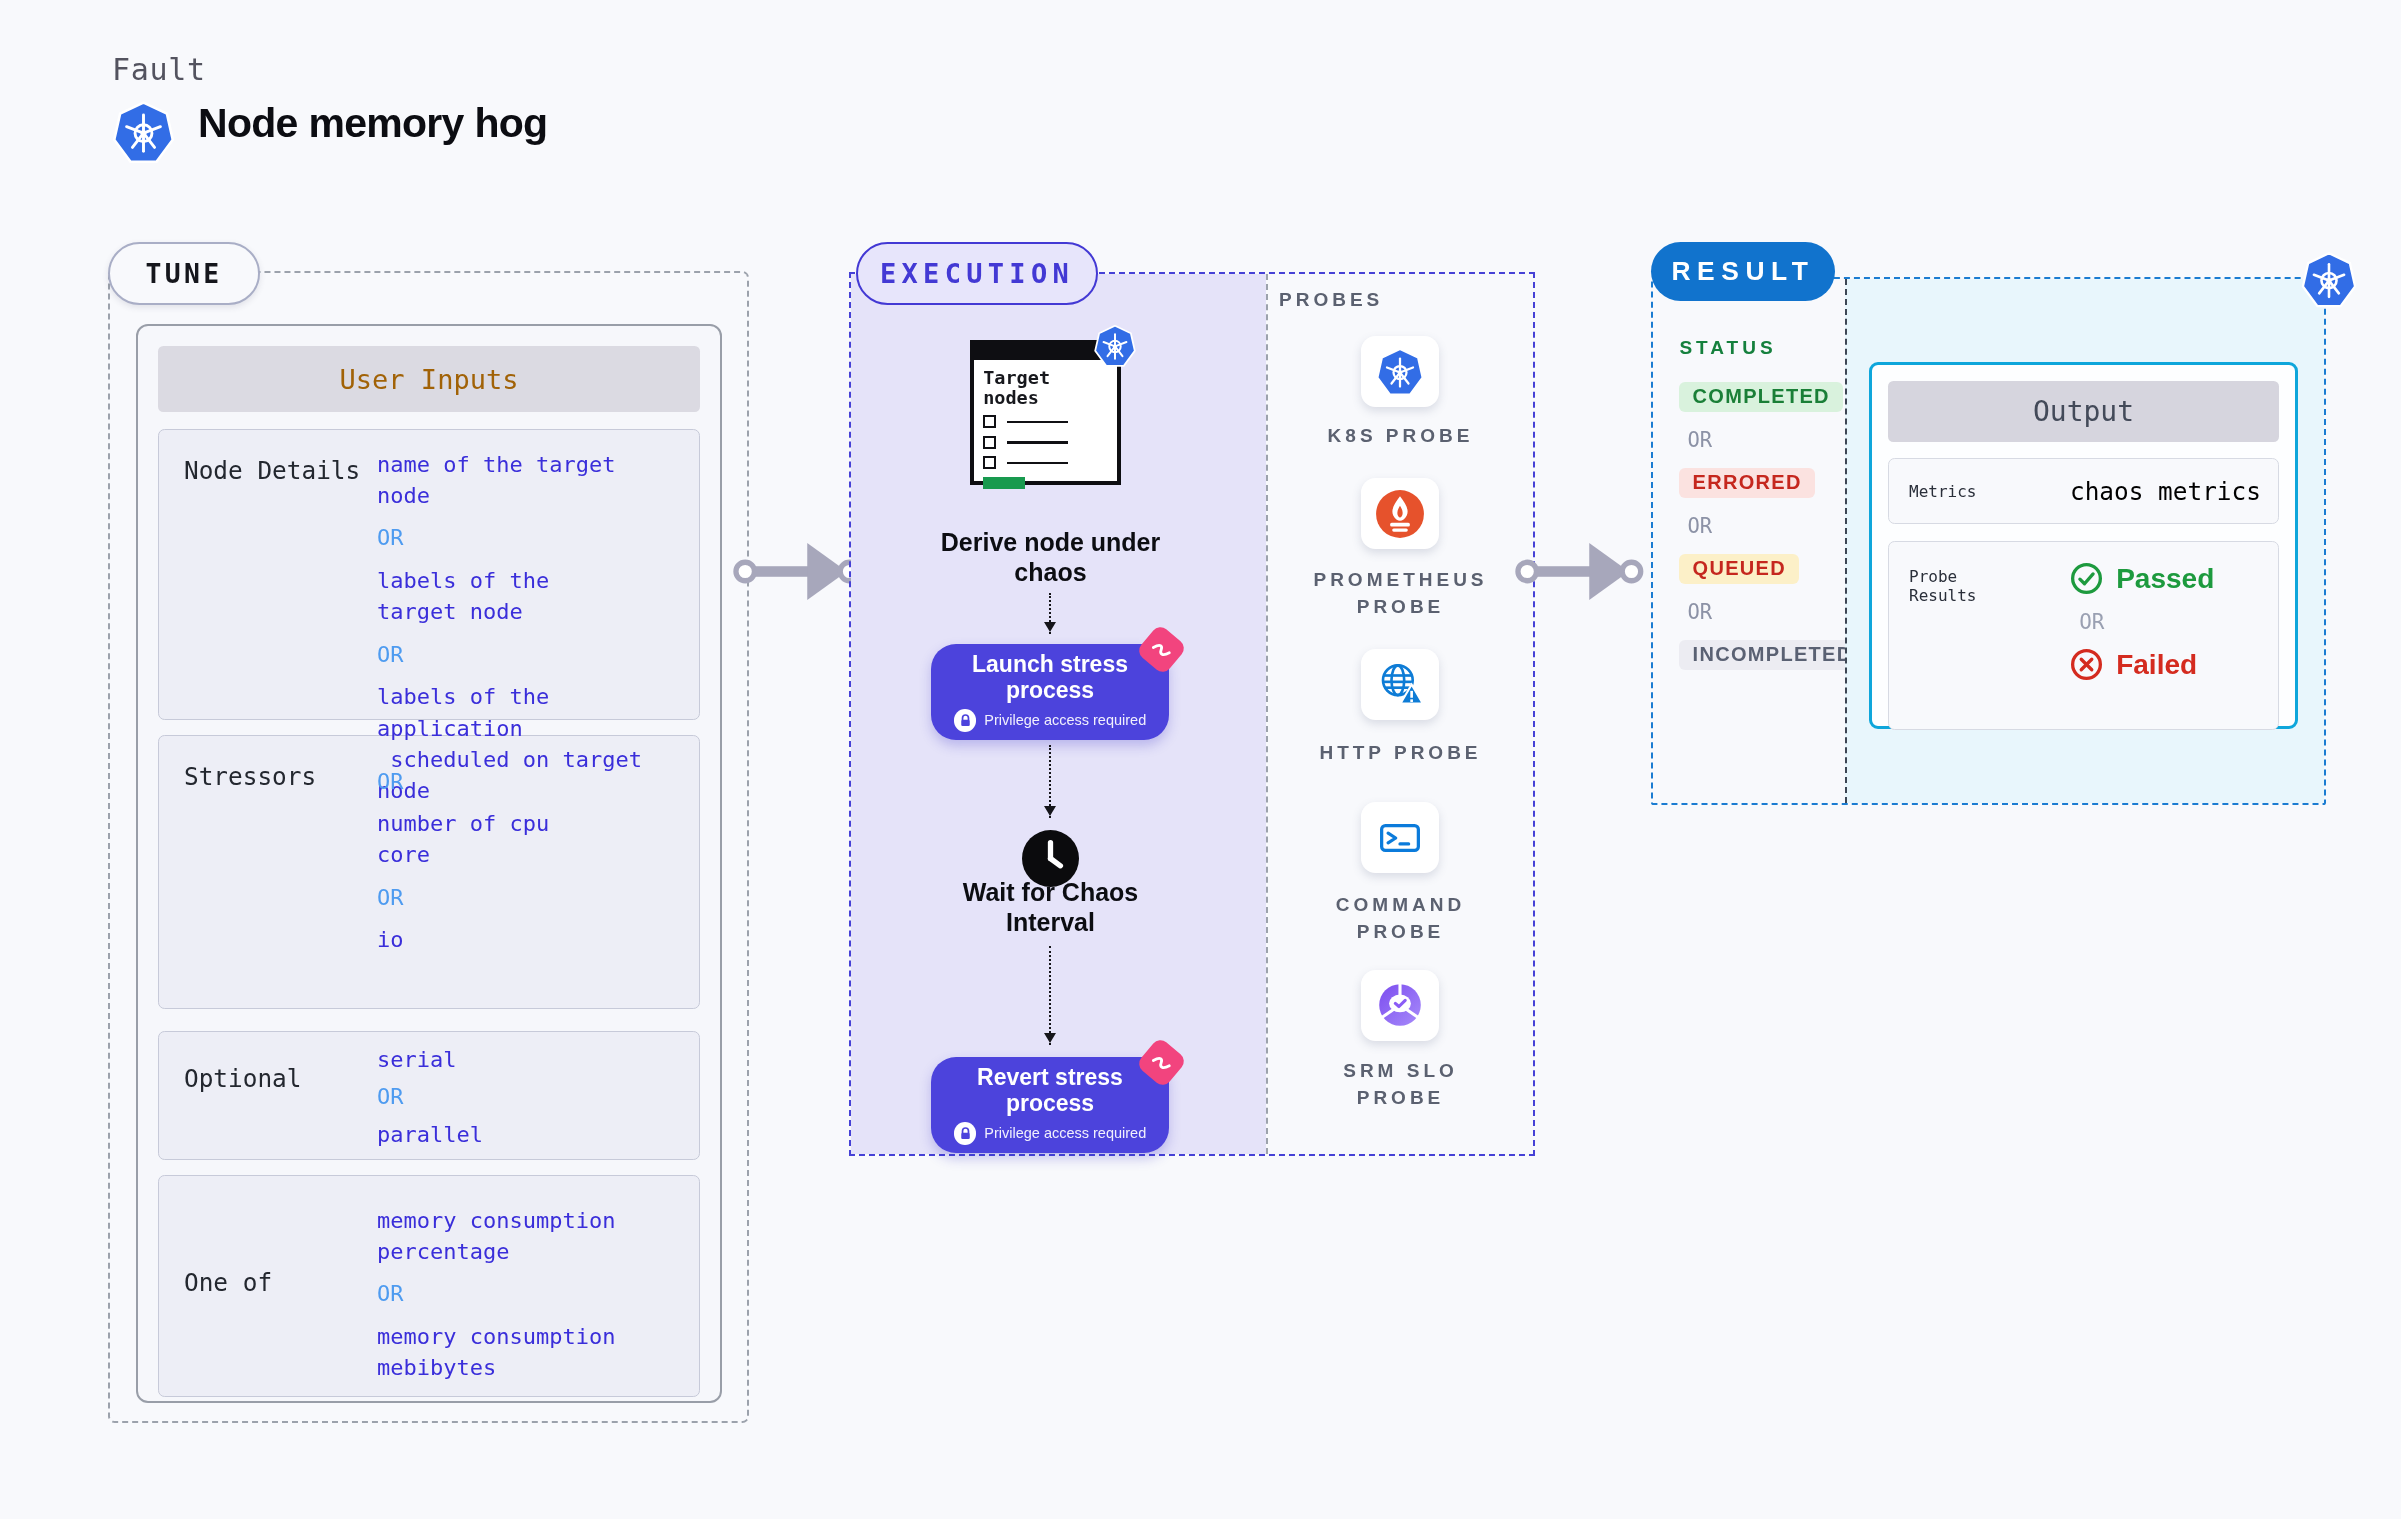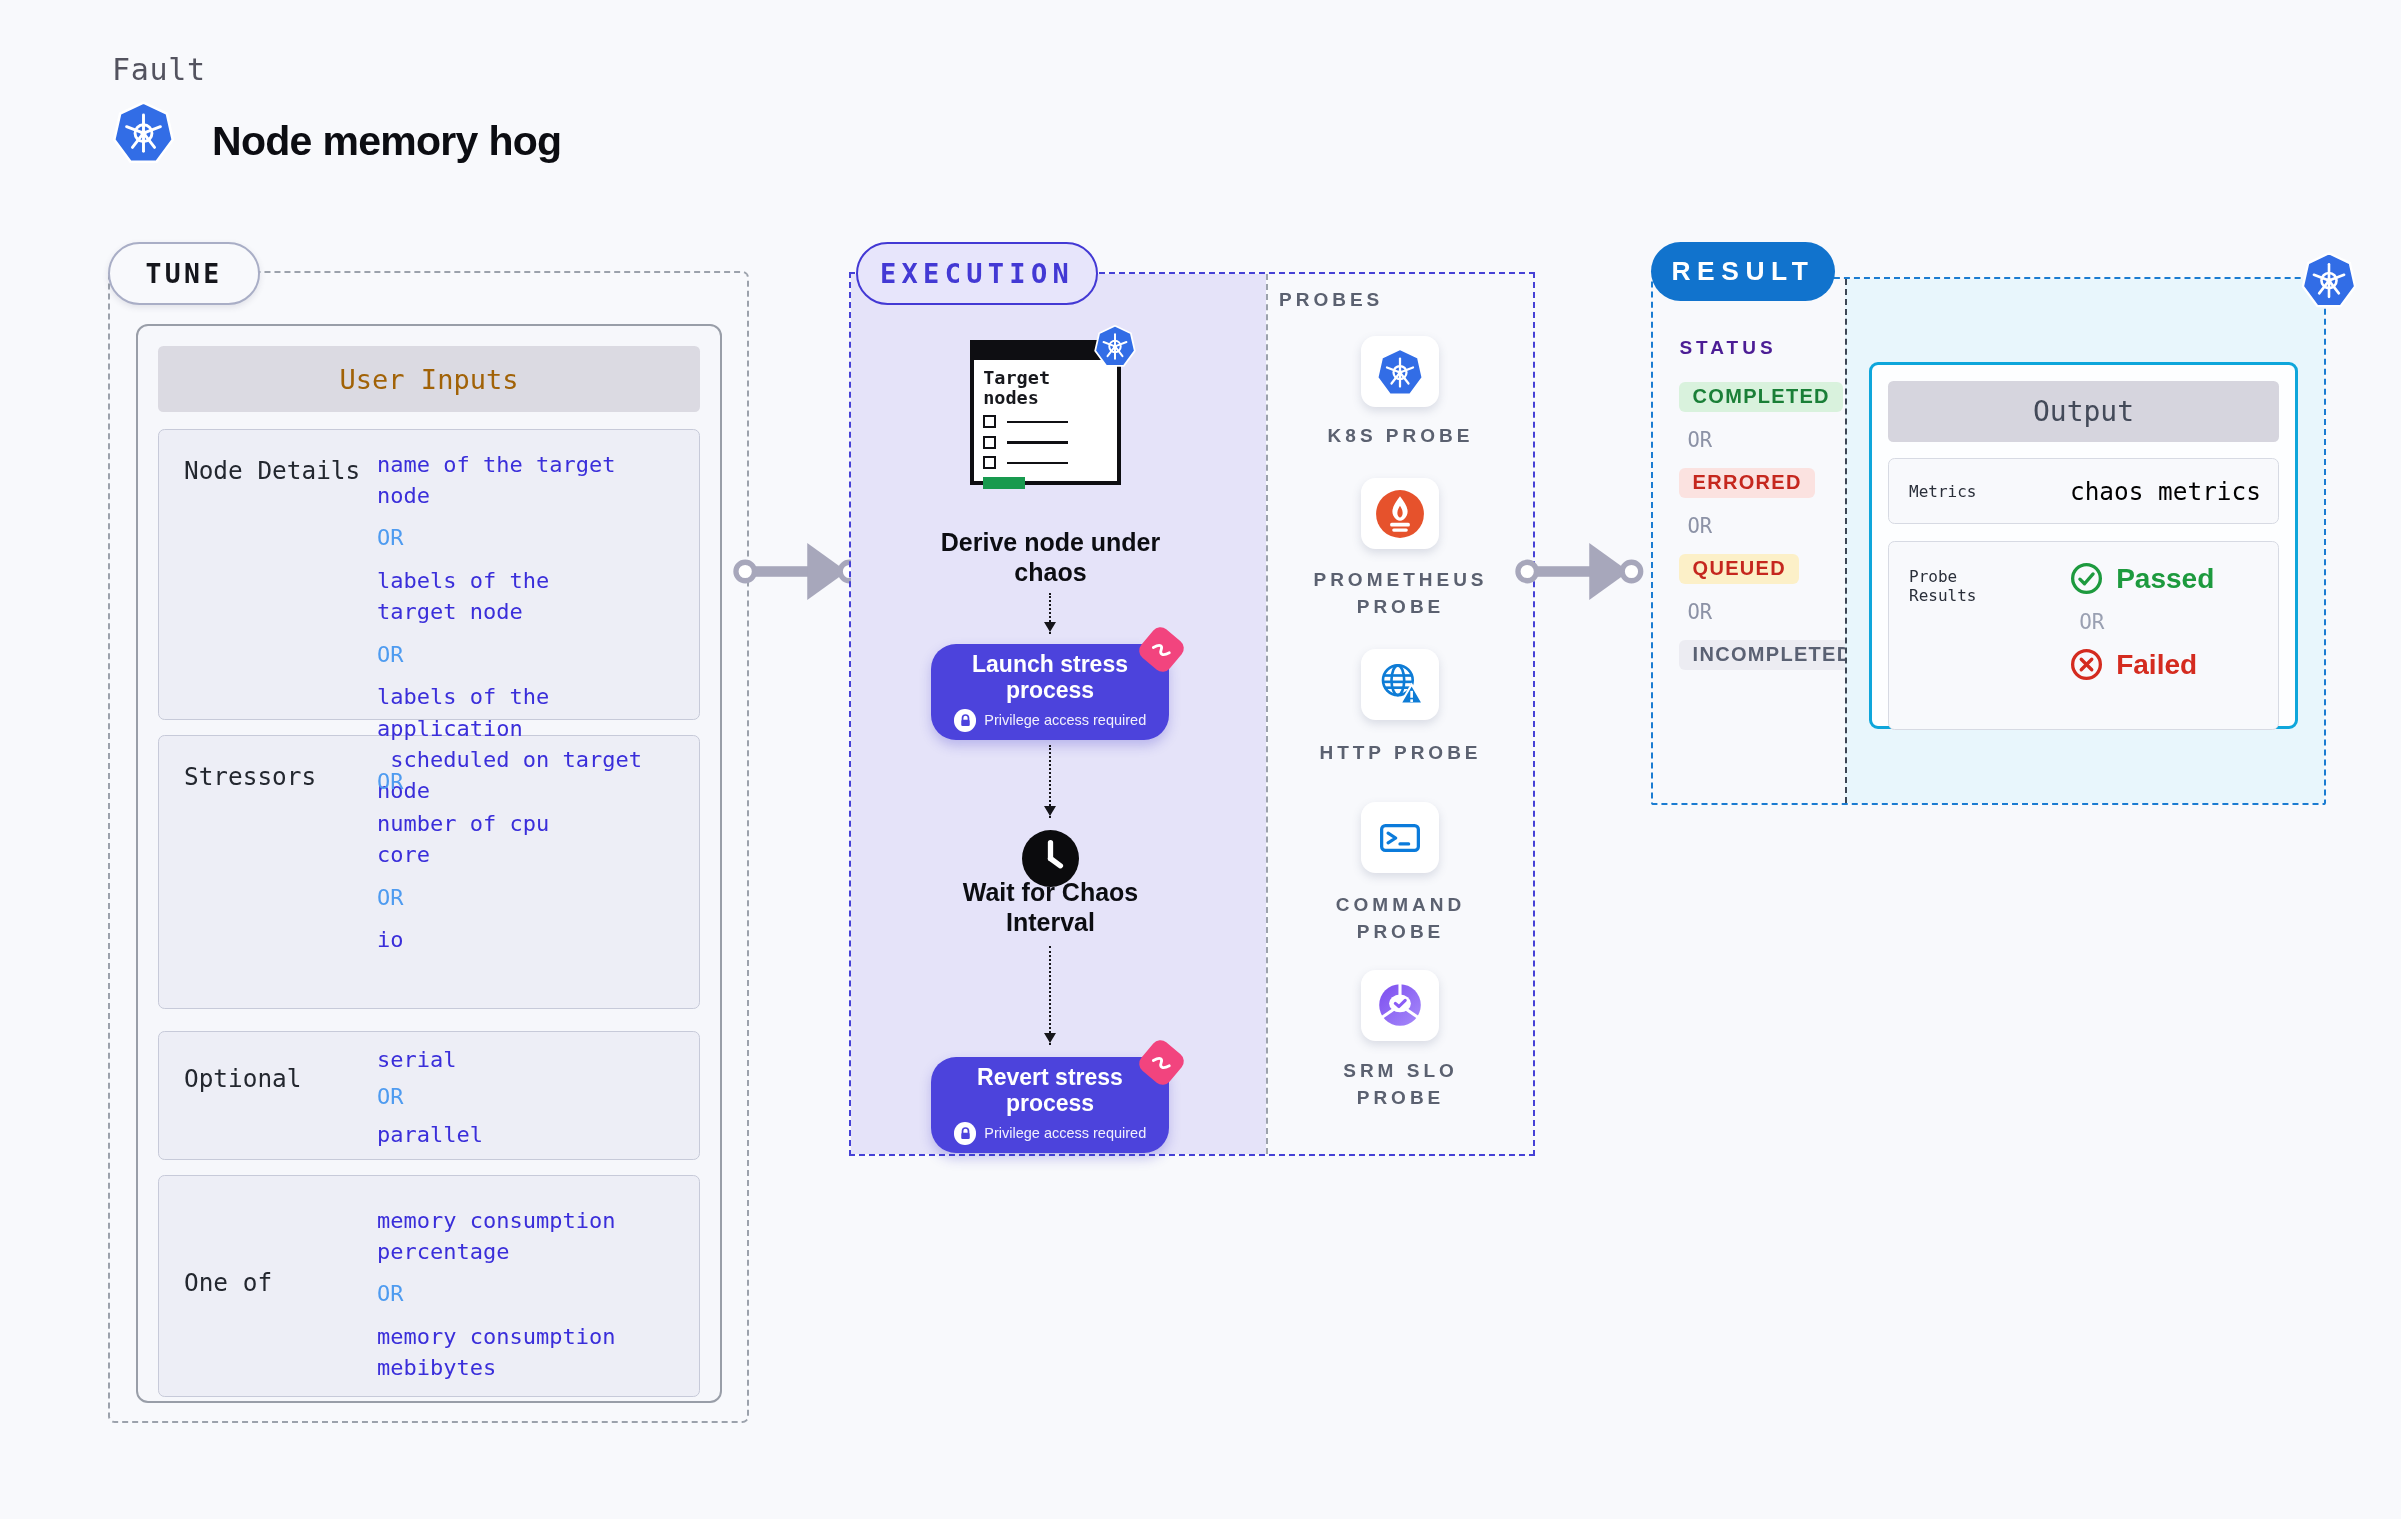--- a/index.html
+++ b/index.html
@@ -4,21 +4,21 @@
 <style>
   html,body{margin:0;padding:0;background:#F8F9FC;}
   #canvas{position:relative;width:2401px;height:1455px;background:#F8F9FC;overflow:hidden;
           font-family:"Liberation Sans", sans-serif;margin-left:20px;}
   .abs{position:absolute;}
   .mono{font-family:"DejaVu Sans Mono", monospace;}
   .pre{white-space:pre-wrap;}
 
   
   .eyebrow{left:92px;top:52px;font-size:30px;color:#53535f;letter-spacing:0.7px;}
-  .title-row{left:91px;top:100px;display:flex;align-items:flex-end;gap:36px;}
+  .title-row{left:91px;top:100px;display:flex;align-items:flex-start;gap:22px;}
   .title-text{font-size:41px;font-weight:bold;color:#0c0d12;letter-spacing:-0.7px;}
 
   
   .pill{height:59px;display:flex;align-items:center;justify-content:center;border-radius:32px;z-index:5;}
   .pill-tune{left:88px;top:242px;width:148px;background:#F8F9FC;border:2.6px solid #A9AEC6;
              font-size:26.4px;font-weight:bold;color:#15161c;letter-spacing:3.3px;box-shadow:0 2.6px 6.6px rgba(60,60,90,.12);}
   .pill-exec{left:836px;top:242px;width:238px;background:#E7E5FB;border:2.6px solid #4339D4;
              font-size:27px;font-weight:bold;color:#4339D4;letter-spacing:5.3px;}
   .pill-result{left:1631px;top:242px;width:184px;background:#1173CD;
              font-size:26.4px;font-weight:bold;color:#ffffff;letter-spacing:6.6px;}
@@ -74,21 +74,21 @@
               justify-content:center;box-shadow:0 4px 9.2px rgba(80,90,120,.18);}
   .probe-label{width:211px;text-align:center;font-size:19px;font-weight:bold;color:#5B6170;
                letter-spacing:4px;line-height:1.4;}
 
   
   .result-box{left:1631px;top:277px;width:675px;height:528px;border:2.6px dashed #1B7CD1;
               box-sizing:border-box;display:flex;border-radius:2.6px;}
   .result-left{width:192px;position:relative;}
   .result-right{flex:1;background:#E8F6FC;border-left:2px dashed #3D4654;position:relative;}
   .status-col{position:absolute;left:26.4px;top:58px;display:flex;flex-direction:column;align-items:flex-start;}
-  .status-title{font-size:19px;font-weight:bold;color:#4c1d95;letter-spacing:4px;}
+  .status-title{font-size:19px;font-weight:bold;color:#15803d;letter-spacing:4px;}
   .badge{height:30px;display:flex;align-items:center;padding:0 13.2px;border-radius:6px;
          font-size:20px;font-weight:bold;letter-spacing:1.3px;}
   .b-completed{margin-top:22.5px;background:#D9F2DD;color:#1A7F37;}
   .b-errored{background:#FBE2E0;color:#C5271E;}
   .b-queued{background:#FCF0C8;color:#C5271E;}
   .b-incompleted{background:#ECECF2;color:#5A6173;}
   .or-gray{font-size:20.5px;color:#8C92A6;margin:16px 0 16px 8px;}
 
   .output-card{position:absolute;left:22px;top:83px;width:429px;height:367px;background:#FDFEFF;
                border:3.3px solid #0EA6DB;border-radius:9px;box-sizing:border-box;padding:16px;}

